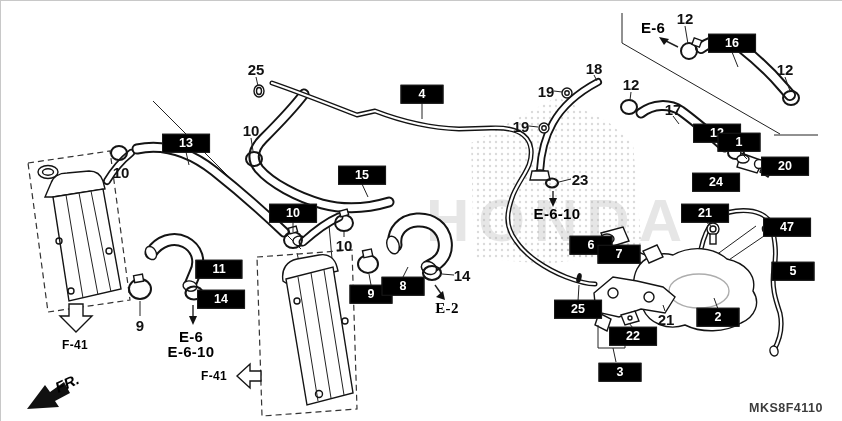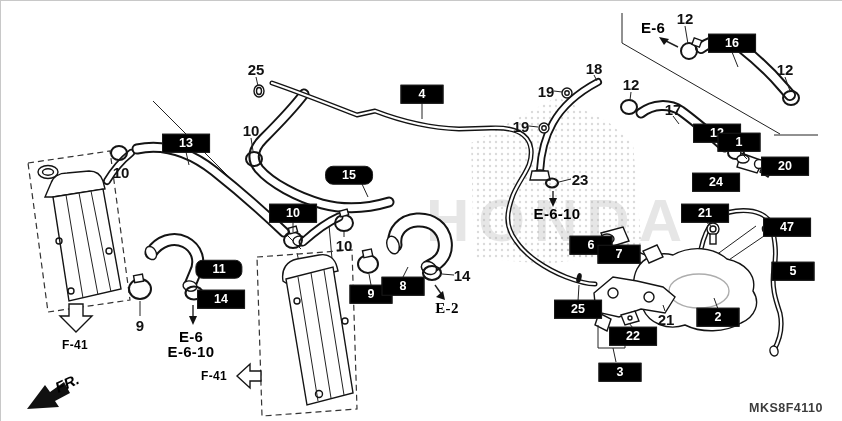--- a/index.html
+++ b/index.html
@@ -229,39 +229,39 @@
     <polygon points="444,299 435,296 442,290"></polygon>
     <polygon class="pt" points="68,303 82,303 82,315 91,315 75,331 59,315 68,315"></polygon>
     <polygon class="pt" points="236,375 249,363 249,370 260,370 260,380 249,380 249,387"></polygon>
     <polygon points="26,408 44,384 49,391 63,381 69,392 54,400 58,406"></polygon>
   </g>
 </svg>
 
 <div id="labels">
       <div class="lbl badge" style="left: 421px; top: 93px;">4</div>
       <div class="lbl badge" style="left: 185px; top: 142px;">13</div>
-      <div class="lbl badge" style="left: 348px; top: 174px; border-radius: 8px;">15</div>
+      <div class="lbl badge" style="left: 361px; top: 174px;">15</div>
       <div class="lbl badge" style="left: 731px; top: 42px;">16</div>
       <div class="lbl badge" style="left: 716px; top: 132px;">12</div>
       <div class="lbl badge" style="left: 738px; top: 141px;">1</div>
       <div class="lbl badge" style="left: 784px; top: 165px; text-align: center;">20</div>
       <div class="lbl badge" style="left: 715px; top: 181px;">24</div>
       <div class="lbl badge" style="left: 704px; top: 212px;">21</div>
       <div class="lbl badge" style="left: 786px; top: 226px;">47</div>
       <div class="lbl badge" style="left: 792px; top: 270px;">5</div>
       <div class="lbl badge" style="left: 590px; top: 244px;">6</div>
       <div class="lbl badge" style="left: 618px; top: 253px;">7</div>
       <div class="lbl badge" style="left: 717px; top: 316px;">2</div>
       <div class="lbl badge" style="left: 577px; top: 308px;">25</div>
       <div class="lbl badge" style="left: 632px; top: 335px;">22</div>
       <div class="lbl badge" style="left: 619px; top: 371px;">3</div>
       <div class="lbl badge" style="left: 292px; top: 212px;">10</div>
       <div class="lbl badge" style="left: 370px; top: 293px;">9</div>
       <div class="lbl badge" style="left: 402px; top: 285px;">8</div>
-      <div class="lbl badge" style="left: 218px; top: 268px; border-radius: 7px;">11</div>
+      <div class="lbl badge" style="left: 218px; top: 268px;">11</div>
       <div class="lbl badge" style="left: 220px; top: 298px;">14</div>
       <div class="lbl num" style="left: 255px; top: 68px;">25</div>
       <div class="lbl num" style="left: 250px; top: 129px;">10</div>
       <div class="lbl num" style="left: 120px; top: 171px;">10</div>
       <div class="lbl num" style="left: 343px; top: 244px;">10</div>
       <div class="lbl num" style="left: 593px; top: 67px;">18</div>
       <div class="lbl num" style="left: 684px; top: 17px;">12</div>
       <div class="lbl num" style="left: 784px; top: 68px;">12</div>
       <div class="lbl num" style="left: 630px; top: 83px;">12</div>
       <div class="lbl num" style="left: 672px; top: 108px;">17</div>

